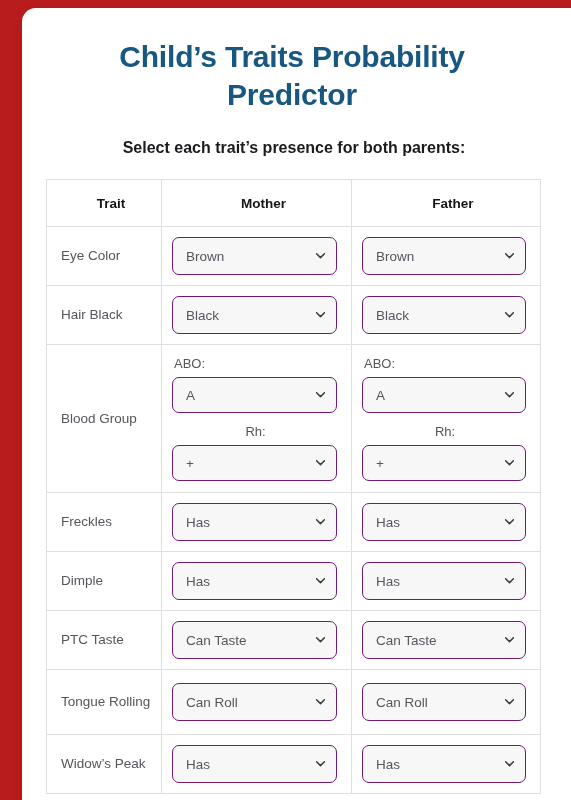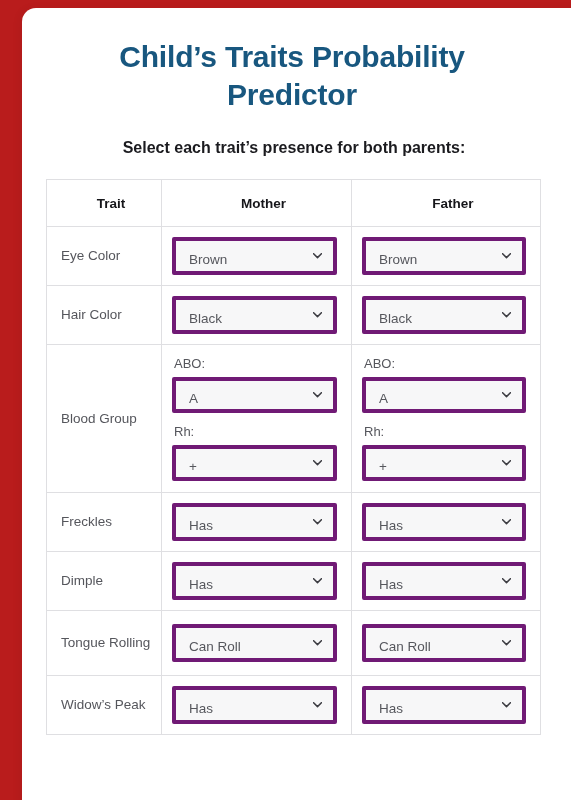--- a/index.html
+++ b/index.html
@@ -78,30 +78,30 @@
   }
   td.field-cell {
     padding: 10px 14px 10px 10px;
   }
   .sub-label {
     font-size: 13px;
     color: #55565c;
     margin: 0 0 5px 2px;
     line-height: 1.2;
   }
-  .sub-label.second { margin-top: 11px; }
+  .sub-label.second { margin-top: 11px; text-align: center; }
 
   .select {
     position: relative;
     display: block;
     width: 100%;
     height: 38px;
     background: #f7f7f8;
-    border: 4px solid #701a75;
-    border-radius: 2px;
+    border: 1px solid #701a75;
+    border-radius: 7px;
     cursor: pointer;
   }
   .select .value {
     position: absolute;
     left: 13px; top: 0;
     right: 30px;
     height: 38px;
     line-height: 38px;
     font-size: 13.5px;
     color: #56575d;
@@ -170,21 +170,21 @@
                   <span class="value">Brown</span>
                   <span class="chev">
                     <svg width="9" height="6" viewBox="0 0 9 6">
                       <path d="M0.6 0.7 L4.5 4.6 L8.4 0.7" fill="none" stroke="#3c3c42" stroke-width="1.5" stroke-linecap="round" stroke-linejoin="round"></path>
                     </svg>
                   </span>
                 </div>
               </td>
             </tr>
             <tr class="row-hair">
-              <td class="trait-name">Hair Color</td>
+              <td class="trait-name">Hair Black</td>
               <td class="field-cell">
                 <div class="select " role="combobox" tabindex="0">
                   <span class="value">Black</span>
                   <span class="chev">
                     <svg width="9" height="6" viewBox="0 0 9 6">
                       <path d="M0.6 0.7 L4.5 4.6 L8.4 0.7" fill="none" stroke="#3c3c42" stroke-width="1.5" stroke-linecap="round" stroke-linejoin="round"></path>
                     </svg>
                   </span>
                 </div>
               </td>
@@ -281,20 +281,43 @@
                 <div class="select " role="combobox" tabindex="0">
                   <span class="value">Has</span>
                   <span class="chev">
                     <svg width="9" height="6" viewBox="0 0 9 6">
                       <path d="M0.6 0.7 L4.5 4.6 L8.4 0.7" fill="none" stroke="#3c3c42" stroke-width="1.5" stroke-linecap="round" stroke-linejoin="round"></path>
                     </svg>
                   </span>
                 </div>
               </td>
             </tr>
+            <tr class="row-ptc">
+              <td class="trait-name">PTC Taste</td>
+              <td class="field-cell">
+                <div class="select " role="combobox" tabindex="0">
+                  <span class="value">Can Taste</span>
+                  <span class="chev">
+                    <svg width="9" height="6" viewBox="0 0 9 6">
+                      <path d="M0.6 0.7 L4.5 4.6 L8.4 0.7" fill="none" stroke="#3c3c42" stroke-width="1.5" stroke-linecap="round" stroke-linejoin="round"></path>
+                    </svg>
+                  </span>
+                </div>
+              </td>
+              <td class="field-cell">
+                <div class="select " role="combobox" tabindex="0">
+                  <span class="value">Can Taste</span>
+                  <span class="chev">
+                    <svg width="9" height="6" viewBox="0 0 9 6">
+                      <path d="M0.6 0.7 L4.5 4.6 L8.4 0.7" fill="none" stroke="#3c3c42" stroke-width="1.5" stroke-linecap="round" stroke-linejoin="round"></path>
+                    </svg>
+                  </span>
+                </div>
+              </td>
+            </tr>
             <tr class="row-tong">
               <td class="trait-name">Tongue Rolling</td>
               <td class="field-cell">
                 <div class="select " role="combobox" tabindex="0">
                   <span class="value">Can Roll</span>
                   <span class="chev">
                     <svg width="9" height="6" viewBox="0 0 9 6">
                       <path d="M0.6 0.7 L4.5 4.6 L8.4 0.7" fill="none" stroke="#3c3c42" stroke-width="1.5" stroke-linecap="round" stroke-linejoin="round"></path>
                     </svg>
                   </span>

